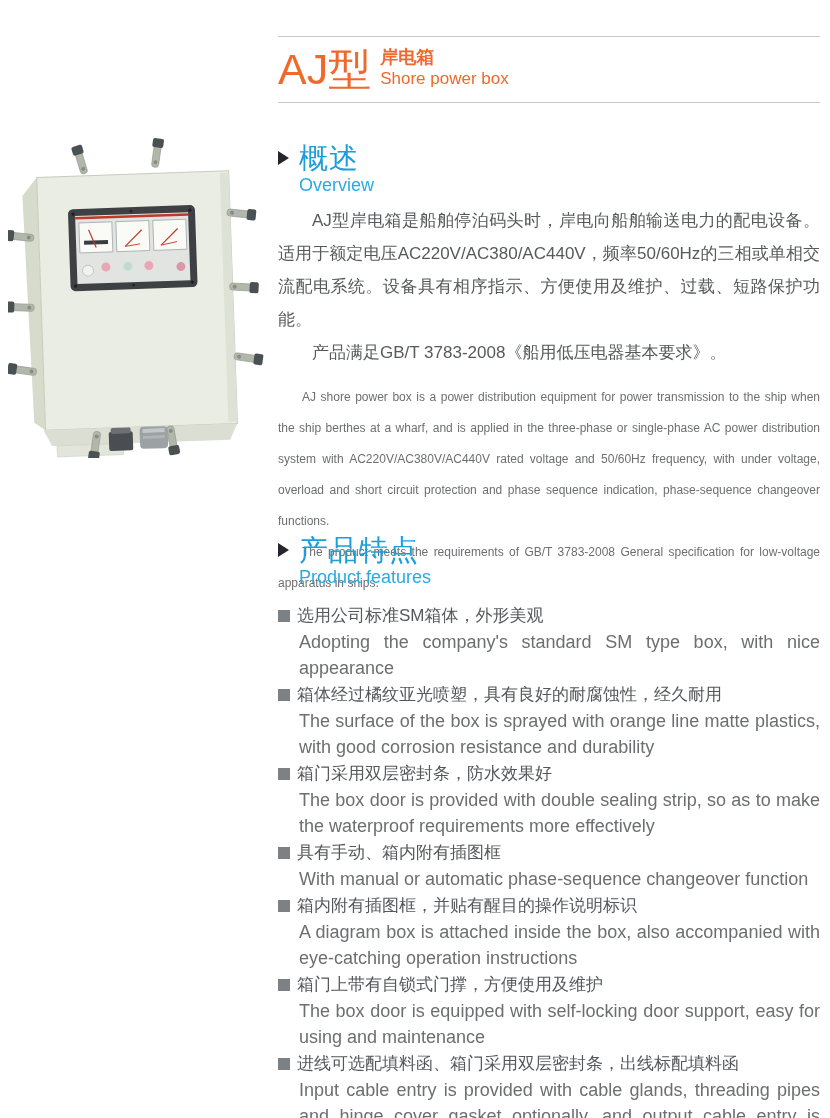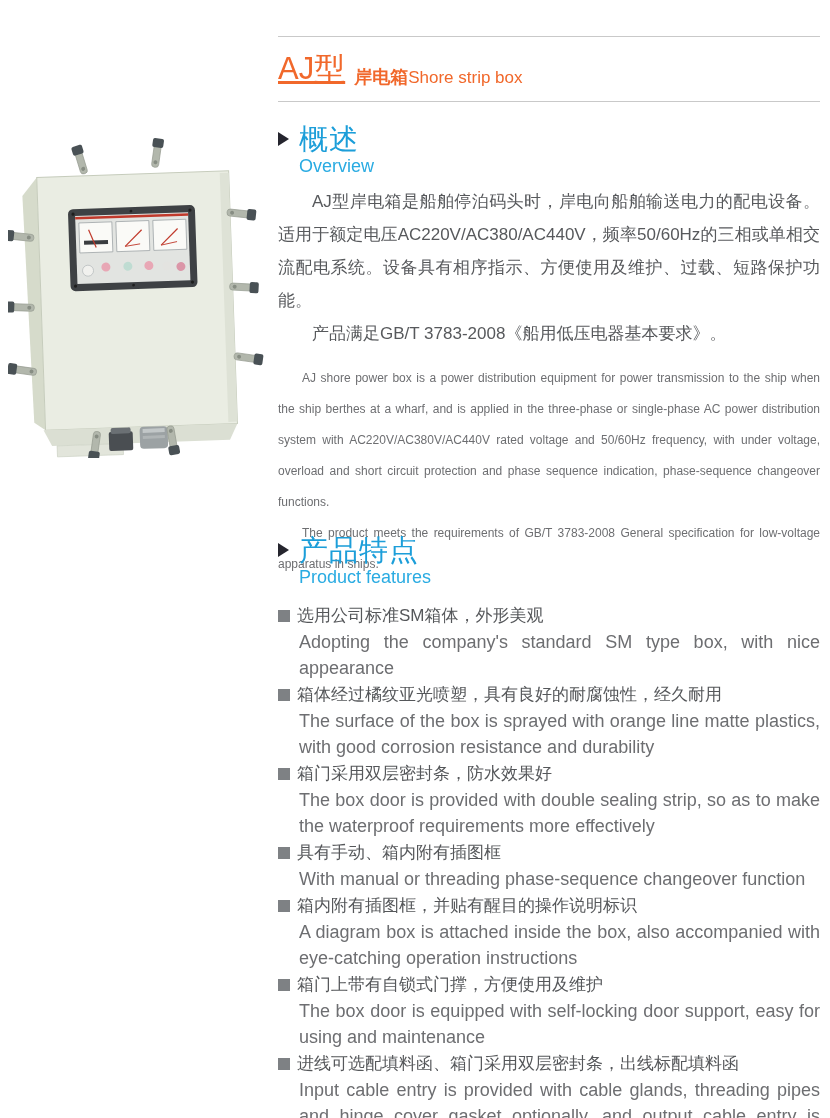--- a/index.html
+++ b/index.html
@@ -20,22 +20,22 @@
   }
 
   
   .title-block{
     position:absolute;left:278px;top:36px;width:542px;
     border-top:1px solid var(--rule-gray);
     border-bottom:1px solid var(--rule-gray);
     padding:10px 0 11px 0;
   }
   .title-row{display:flex;align-items:flex-end;gap:9px;}
-  .model{font-size:31px;line-height:43px;color:var(--orange);font-weight:400;text-decoration:underline;}
-  .model-sub{display:flex;flex-direction:row;padding-bottom:2px;}
+  .model{font-size:43px;line-height:43px;color:var(--orange);font-weight:400;}
+  .model-sub{display:flex;flex-direction:column;padding-bottom:2px;}
   .model-sub-cn{font-size:18px;font-weight:bold;color:var(--orange);line-height:21px;}
   .model-sub-en{font-size:17px;color:var(--orange);line-height:21px;}
 
   
   .sec{position:absolute;left:278px;width:542px;}
   .sec-head{display:flex;align-items:flex-start;gap:10px;}
   .tri{width:0;height:0;border-top:7px solid transparent;border-bottom:7px solid transparent;
        border-left:11px solid #25252E;margin-top:9px;flex:0 0 auto;}
   .sec-cn{font-size:29px;color:var(--head-blue);line-height:32px;letter-spacing:1px;}
   .sec-en{font-size:18px;color:var(--subhead-blue);line-height:23px;}
@@ -138,26 +138,26 @@
       </g>
     </g>
   </svg>
 </div>
 
 <div class="title-block">
   <div class="title-row">
     <div class="model">AJ型</div>
     <div class="model-sub">
       <div class="model-sub-cn">岸电箱</div>
-      <div class="model-sub-en">Shore strip box</div>
-    </div>
-  </div>
-</div>
-
-<div class="sec" style="top:123px">
+      <div class="model-sub-en">Shore power box</div>
+    </div>
+  </div>
+</div>
+
+<div class="sec" style="top:142px">
   <div class="sec-head">
     <span class="tri"></span>
     <div>
       <div class="sec-cn">概述</div>
       <div class="sec-en">Overview</div>
     </div>
   </div>
   <p class="cn-para">AJ型岸电箱是船舶停泊码头时，岸电向船舶输送电力的配电设备。适用于额定电压AC220V/AC380/AC440V，频率50/60Hz的三相或单相交流配电系统。设备具有相序指示、方便使用及维护、过载、短路保护功能。</p>
   <p class="cn-para">产品满足GB/T 3783-2008《船用低压电器基本要求》。</p>
   <p class="en-para first">AJ shore power box is a power distribution equipment for power transmission to the ship when the ship berthes at a wharf, and is applied in the three-phase or single-phase AC power distribution system with AC220V/AC380V/AC440V rated voltage and 50/60Hz frequency, with under voltage, overload and short circuit protection and phase sequence indication, phase-sequence changeover functions.</p>
@@ -181,21 +181,21 @@
     <div class="feat">
       <div class="feat-cn"><span class="sq"></span><span>箱体经过橘纹亚光喷塑，具有良好的耐腐蚀性，经久耐用</span></div>
       <div class="feat-en">The surface of the box is sprayed with orange line matte plastics, with good corrosion resistance and durability</div>
     </div>
     <div class="feat">
       <div class="feat-cn"><span class="sq"></span><span>箱门采用双层密封条，防水效果好</span></div>
       <div class="feat-en">The box door is provided with double sealing strip, so as to make the waterproof requirements more effectively</div>
     </div>
     <div class="feat">
       <div class="feat-cn"><span class="sq"></span><span>具有手动、箱内附有插图框</span></div>
-      <div class="feat-en">With manual or threading phase-sequence changeover function</div>
+      <div class="feat-en">With manual or automatic phase-sequence changeover function</div>
     </div>
     <div class="feat">
       <div class="feat-cn"><span class="sq"></span><span>箱内附有插图框，并贴有醒目的操作说明标识</span></div>
       <div class="feat-en">A diagram box is attached inside the box, also accompanied with eye-catching operation instructions</div>
     </div>
     <div class="feat">
       <div class="feat-cn"><span class="sq"></span><span>箱门上带有自锁式门撑，方便使用及维护</span></div>
       <div class="feat-en">The box door is equipped with self-locking door support, easy for using and maintenance</div>
     </div>
     <div class="feat">

